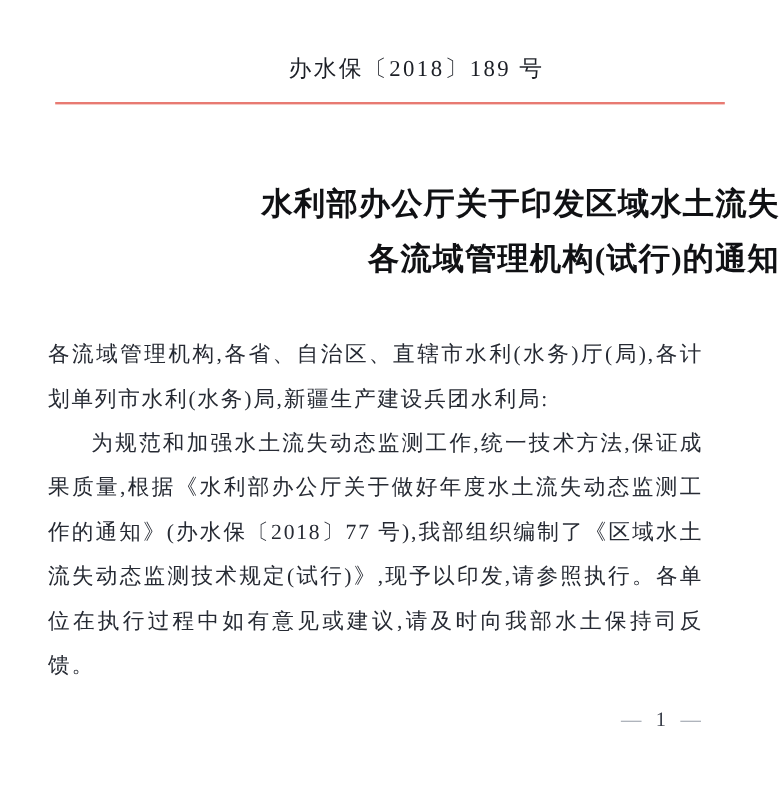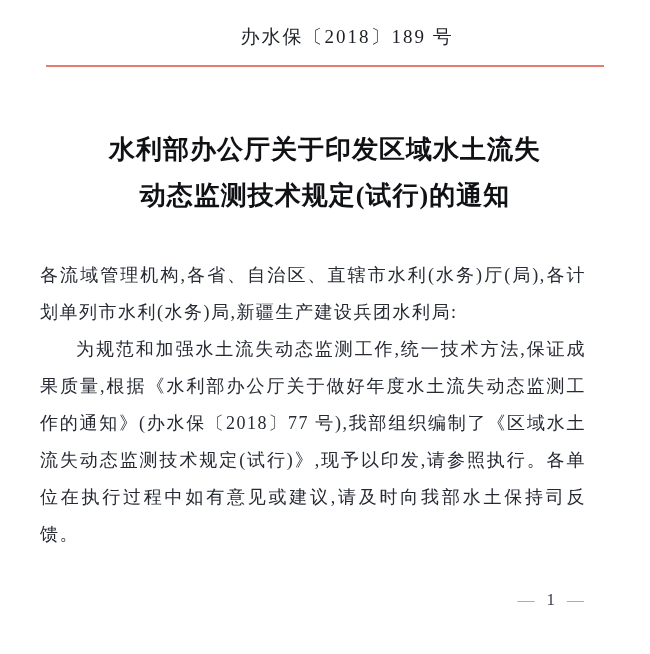--- a/index.html
+++ b/index.html
@@ -10,36 +10,36 @@
   .page {
     position: relative;
     width: 650px;
     height: 654px;
     background: #ffffff;
     overflow: hidden;
     box-sizing: border-box;
     font-family: "Liberation Serif", serif;
   }
   .doc-number {
-    padding-top: 24px;
+    padding-top: 44px;
     text-align: center;
     font-size: 19px;
     letter-spacing: 2px;
     color: #1c1f26;
     margin-left: 44px;
   }
   .red-divider {
     width: 558px;
     height: 2px;
     margin: 15px auto 0 auto;
     background: #e87a72;
   }
   .title-block {
     margin-top: 60px;
-    text-align: center;
+    text-align: right;
     font-size: 26px;
     font-weight: bold;
     line-height: 46px;
     letter-spacing: 1px;
     color: #101114;
     font-family: Liberation Serif, serif;
   }
   .title-line { display: block; }
   .body-block {
     margin: 38px 64px 0 40px;
@@ -67,21 +67,21 @@
 <body>
 
 <div class="page">
 
   <div class="doc-number">办水保〔2018〕189 号</div>
 
   <div class="red-divider"></div>
 
   <div class="title-block">
     <span class="title-line">水利部办公厅关于印发区域水土流失</span>
-    <span class="title-line">动态监测技术规定(试行)的通知</span>
+    <span class="title-line">各流域管理机构(试行)的通知</span>
   </div>
 
   <div class="body-block">
     <p>各流域管理机构,各省、自治区、直辖市水利(水务)厅(局),各计划单列市水利(水务)局,新疆生产建设兵团水利局:</p>
     <p class="indent">为规范和加强水土流失动态监测工作,统一技术方法,保证成果质量,根据《水利部办公厅关于做好年度水土流失动态监测工作的通知》(办水保〔2018〕77 号),我部组织编制了《区域水土流失动态监测技术规定(试行)》,现予以印发,请参照执行。各单位在执行过程中如有意见或建议,请及时向我部水土保持司反馈。</p>
   </div>
 
   <div class="page-number">
     <span class="pn-dash">—</span><span class="pn-num">1</span><span class="pn-dash">—</span>
   </div>

